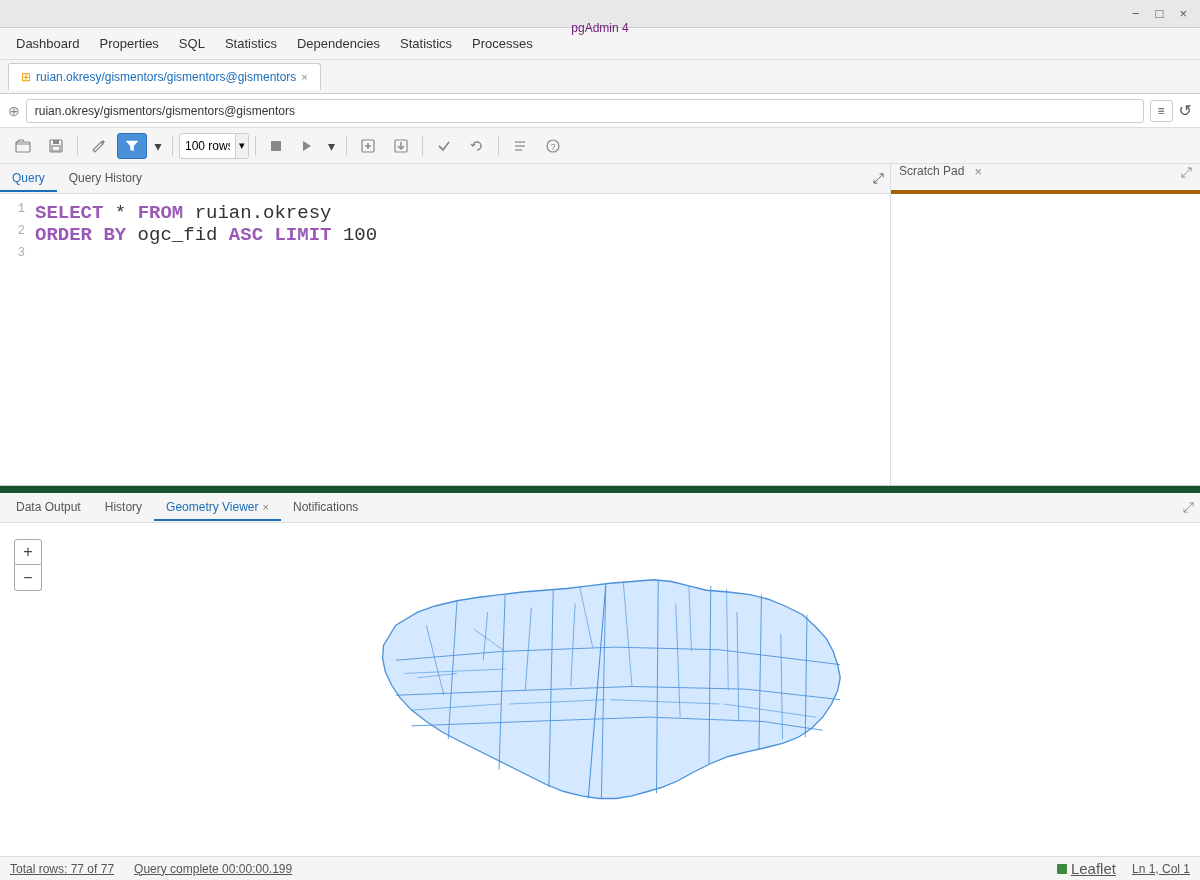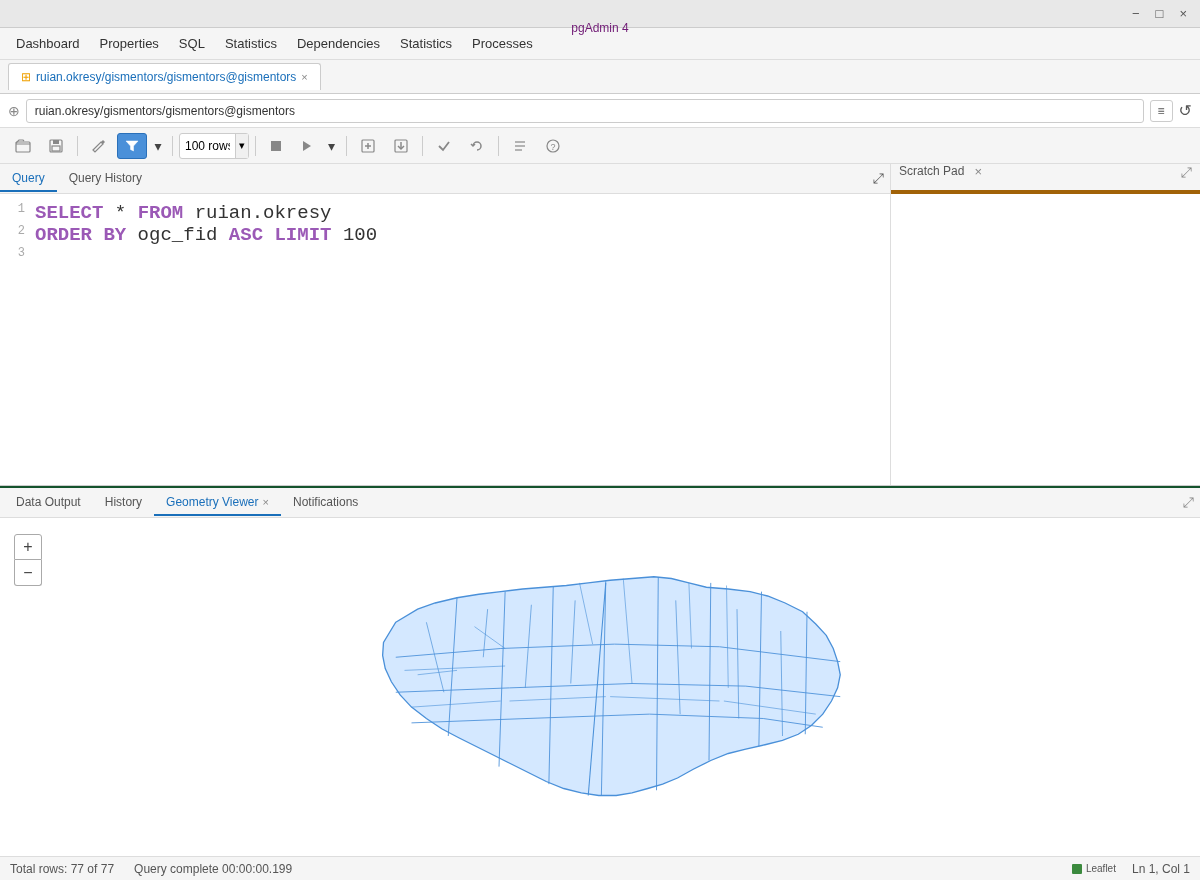--- a/index.html
+++ b/index.html
@@ -52,39 +52,39 @@
 
     
     .scratch-pane { width: 310px; border-left: 1px solid #ddd; display: flex; flex-direction: column; }
     .scratch-header { background: #f5f5f5; height: 30px; display: flex; align-items: flex-start; padding: 0 8px; border-bottom: 4px solid #a16207; gap: 6px; }
     .scratch-title { font-size: 12px; color: #555; }
     .scratch-close { background: none; border: none; cursor: pointer; font-size: 13px; color: #888; margin-left: 4px; }
     .scratch-expand { background: none; border: none; cursor: pointer; font-size: 14px; color: #888; margin-left: auto; }
     .scratch-content { flex: 1; background: #fff; }
 
     
-    .bottom-panel { height: 370px; display: flex; flex-direction: column; border-top: 2px solid #14532d; }
+    .bottom-panel { height: 370px; display: flex; flex-direction: column; border-top: 7px solid #14532d; }
     .bottom-tabs { display: flex; background: #f5f5f5; border-bottom: 1px solid #ddd; height: 30px; align-items: center; padding-left: 4px; }
     .bottom-tab { padding: 5px 12px; font-size: 12px; color: #555; cursor: pointer; border-bottom: 2px solid transparent; display: flex; align-items: center; gap: 4px; }
     .bottom-tab.active { color: #1a6fba; border-bottom-color: #1a6fba; font-weight: 500; }
     .bottom-tab-close { font-size: 11px; color: #888; cursor: pointer; }
     .bottom-tab-expand { margin-left: auto; margin-right: 6px; background: none; border: none; cursor: pointer; font-size: 14px; color: #888; }
     .bottom-content { flex: 1; background: #fff; position: relative; overflow: hidden; }
 
     
     .map-container { width: 100%; height: 100%; background: #fff; position: relative; }
     .zoom-controls { position: absolute; top: 16px; left: 14px; display: flex; flex-direction: column; gap: 0; z-index: 10; }
     .zoom-btn { width: 28px; height: 26px; background: #fff; border: 1px solid #aaa; cursor: pointer; font-size: 16px; color: #444; display: flex; align-items: center; justify-content: center; }
     .zoom-btn:first-child { border-radius: 3px 3px 0 0; }
     .zoom-btn:last-child { border-radius: 0 0 3px 3px; border-top: none; }
 
     
-    .statusbar { background: #f5f5f5; height: 24px; display: flex; align-items: center; padding: 0 10px; border-top: 1px solid #ddd; gap: 20px; font-size: 12px; color: #555; }
+    .statusbar { background: #f5f5f5; height: 24px; display: flex; align-items: center; padding: 0 10px; border-top: 1px solid #ddd; gap: 20px; font-size: 12px; color: #555; text-decoration: underline; }
     .statusbar-right { margin-left: auto; display: flex; align-items: center; gap: 16px; }
-    .leaflet-badge { display: flex; align-items: center; gap: 4px; font-size: 10px; color: #555; }
+    .leaflet-badge { display: flex; align-items: center; gap: 4px; font-size: 15px; color: #555; }
     .leaflet-dot { width: 10px; height: 10px; background: #3b8a3e; border-radius: 1px; display: inline-block; }
 
     
     .czech-map { fill: #d4e8ff; stroke: #4a90d9; stroke-width: 1.5; }
   </style>
 </head>
 <body>
 
 <div class="titlebar">
   <span class="titlebar-title">pgAdmin 4</span>

